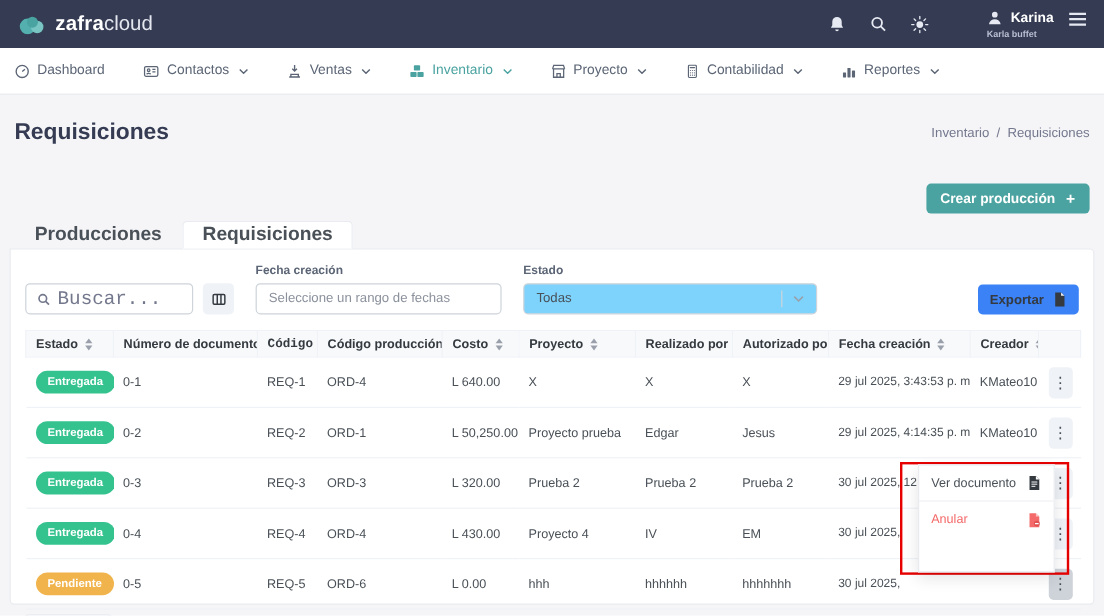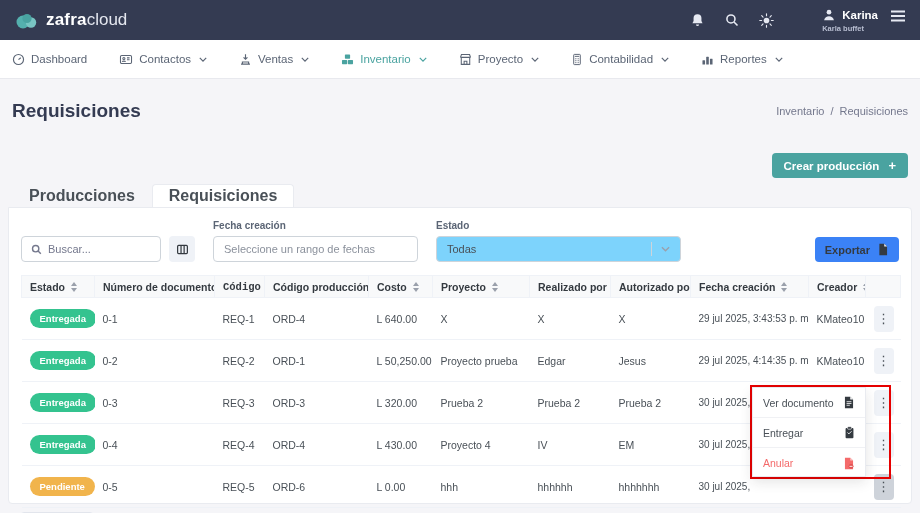--- a/index.html
+++ b/index.html
@@ -38,21 +38,21 @@
   .create-btn .plus{font-size:13px;font-weight:bold;}
   
   .tabs{display:flex;padding:0 12px;margin-top:6px;}
   .tab{height:23px;padding:0 16px;font-size:16px;font-weight:bold;color:#495057;display:flex;align-items:center;border:1px solid transparent;border-bottom:none;border-radius:4px 4px 0 0;cursor:pointer;}
   .tab.active{background:#ffffff;border-color:#e9ebf0;position:relative;z-index:2;margin-bottom:-1px;}
   
   .card{margin:0 8px;background:#ffffff;border:1px solid #e9ebf0;border-radius:0 4px 4px 4px;height:297px;padding:12px 12px 0;position:relative;z-index:1;}
   
   .filters{display:flex;align-items:flex-end;gap:8px;margin-bottom:13px;}
   .search-box{width:140px;height:26px;border:1px solid #ced4da;border-radius:4px;display:flex;align-items:center;gap:6px;padding:0 9px;color:#74788d;background:#fff;}
-  .search-box input{border:none;outline:none;width:100%;font-size:11px;font-family:Liberation Sans, sans-serif;color:#495057;}
+  .search-box input{border:none;outline:none;width:100%;font-size:16px;font-family:Liberation Mono, monospace;color:#495057;}
   .search-box input::placeholder{color:#74788d;}
   .cols-btn{width:26px;height:26px;background:#eff2f7;border-radius:4px;display:flex;align-items:center;justify-content:center;color:#343a40;cursor:pointer;border:none;}
   .filter-group{display:flex;flex-direction:column;gap:5px;margin-left:10px;}
   .filter-label{font-size:10px;color:#5b6575;font-weight:bold;}
   .date-input{width:205px;height:26px;border:1px solid #ced4da;border-radius:4px;font-size:11px;padding:0 10px;font-family:inherit;color:#495057;outline:none;}
   .date-input::placeholder{color:#8b919c;}
   .estado-select{width:245px;height:26px;border:1px solid #ced4da;border-radius:4px;display:flex;align-items:center;padding:0 10px;font-size:11px;color:#495057;cursor:pointer;background:#7dd3fc;}
   .estado-select .sel-value{flex:1;}
   .estado-select .sel-divider{width:1px;height:14px;background:#ced4da;margin-right:9px;}
   .export-btn{margin-left:auto;height:25px;background:#3b82f6;border:none;border-radius:4px;font-size:11px;font-weight:bold;color:#343a40;display:flex;align-items:center;gap:7px;padding:0 10px;cursor:pointer;font-family:inherit;}
@@ -74,21 +74,21 @@
   
   .pagination{display:flex;align-items:center;margin:8px 0 0 20px;}
   .pager{display:flex;border:1px solid #e2e5ec;border-radius:4px;overflow:hidden;background:#fff;}
   .pg-btn{width:24px;height:26px;display:flex;align-items:center;justify-content:center;font-size:11px;color:#9aa0ab;cursor:pointer;background:#fff;border:none;font-family:inherit;}
   .pg-btn.current{background:#4aa3a0;color:#fff;font-weight:bold;}
   .goto-label{font-size:11px;color:#495057;margin:0 8px 0 14px;}
   .goto-input{width:66px;height:26px;border:1px solid #e2e5ec;border-radius:4px;font-size:11px;padding:0 8px;font-family:inherit;color:#495057;outline:none;}
   .show-select{margin-left:16px;height:26px;border:1px solid #e2e5ec;border-radius:4px;display:flex;align-items:center;gap:7px;padding:0 10px;font-size:11px;color:#495057;cursor:pointer;background:#fff;}
   
   .menu-highlight{position:absolute;left:750px;top:385px;width:141px;height:94px;border:2px solid #e60000;z-index:6;}
-  .row-menu{position:absolute;left:0;top:0;width:114px;height:100%;background:#fff;border:1px solid #e9ebf0;box-shadow:0 5px 12px rgba(30,32,37,.12);}
+  .row-menu{position:absolute;left:13px;top:0;width:114px;height:100%;background:#fff;border:1px solid #e9ebf0;box-shadow:0 5px 12px rgba(30,32,37,.12);}
   .menu-item{height:30px;display:flex;align-items:center;justify-content:space-between;padding:0 10px;font-size:10.5px;color:#495057;border-bottom:1px solid #f0f1f4;cursor:pointer;}
   .menu-item:last-child{border-bottom:none;}
   .menu-item.danger{color:#f46a6a;}
 </style>
 </head>
 <body>
 
 <header class="topbar">
   <div class="brand">
     <span class="icon-btn">
@@ -492,30 +492,20 @@
       <div class="menu-item">
         <span>Ver documento</span>
         <span style="display: flex;">
           <svg width="12" height="13" viewBox="0 0 14 16" fill="#343a40">
             <path d="M2 .8h6.5L12 4.3v10.9H2z"></path>
             <path d="M8.5 .8v3.5H12" fill="#fff"></path>
             <path d="M4 7h6M4 9.2h6M4 11.4h4" stroke="#fff" stroke-width="1"></path>
           </svg>
         </span>
       </div>
-      <div class="menu-item">
-        <span>Entregar</span>
-        <span style="display: flex;">
-          <svg width="11" height="13" viewBox="0 0 14 16" fill="#343a40">
-            <rect x="2" y="2.2" width="10" height="13" rx="1.2"></rect>
-            <rect x="4.6" y=".6" width="4.8" height="3.2" rx=".7" stroke="#fff" stroke-width=".8"></rect>
-            <path d="M4.4 8l1.8 1.8 3.4-3.4" stroke="#fff" stroke-width="1.1" fill="none"></path>
-          </svg>
-        </span>
-      </div>
       <div class="menu-item danger">
         <span>Anular</span>
         <span style="display: flex;">
           <svg width="12" height="13" viewBox="0 0 14 16" fill="#f46a6a">
             <path d="M2 .8h6.5L12 4.3v10.9H2z"></path>
             <path d="M8.5 .8v3.5H12" fill="#fbc5c5"></path>
             <circle cx="9.5" cy="11.5" r="3" fill="#e05252"></circle>
             <path d="M7.6 11.5h3.8" stroke="#fff" stroke-width="1.1"></path>
           </svg>
         </span>

